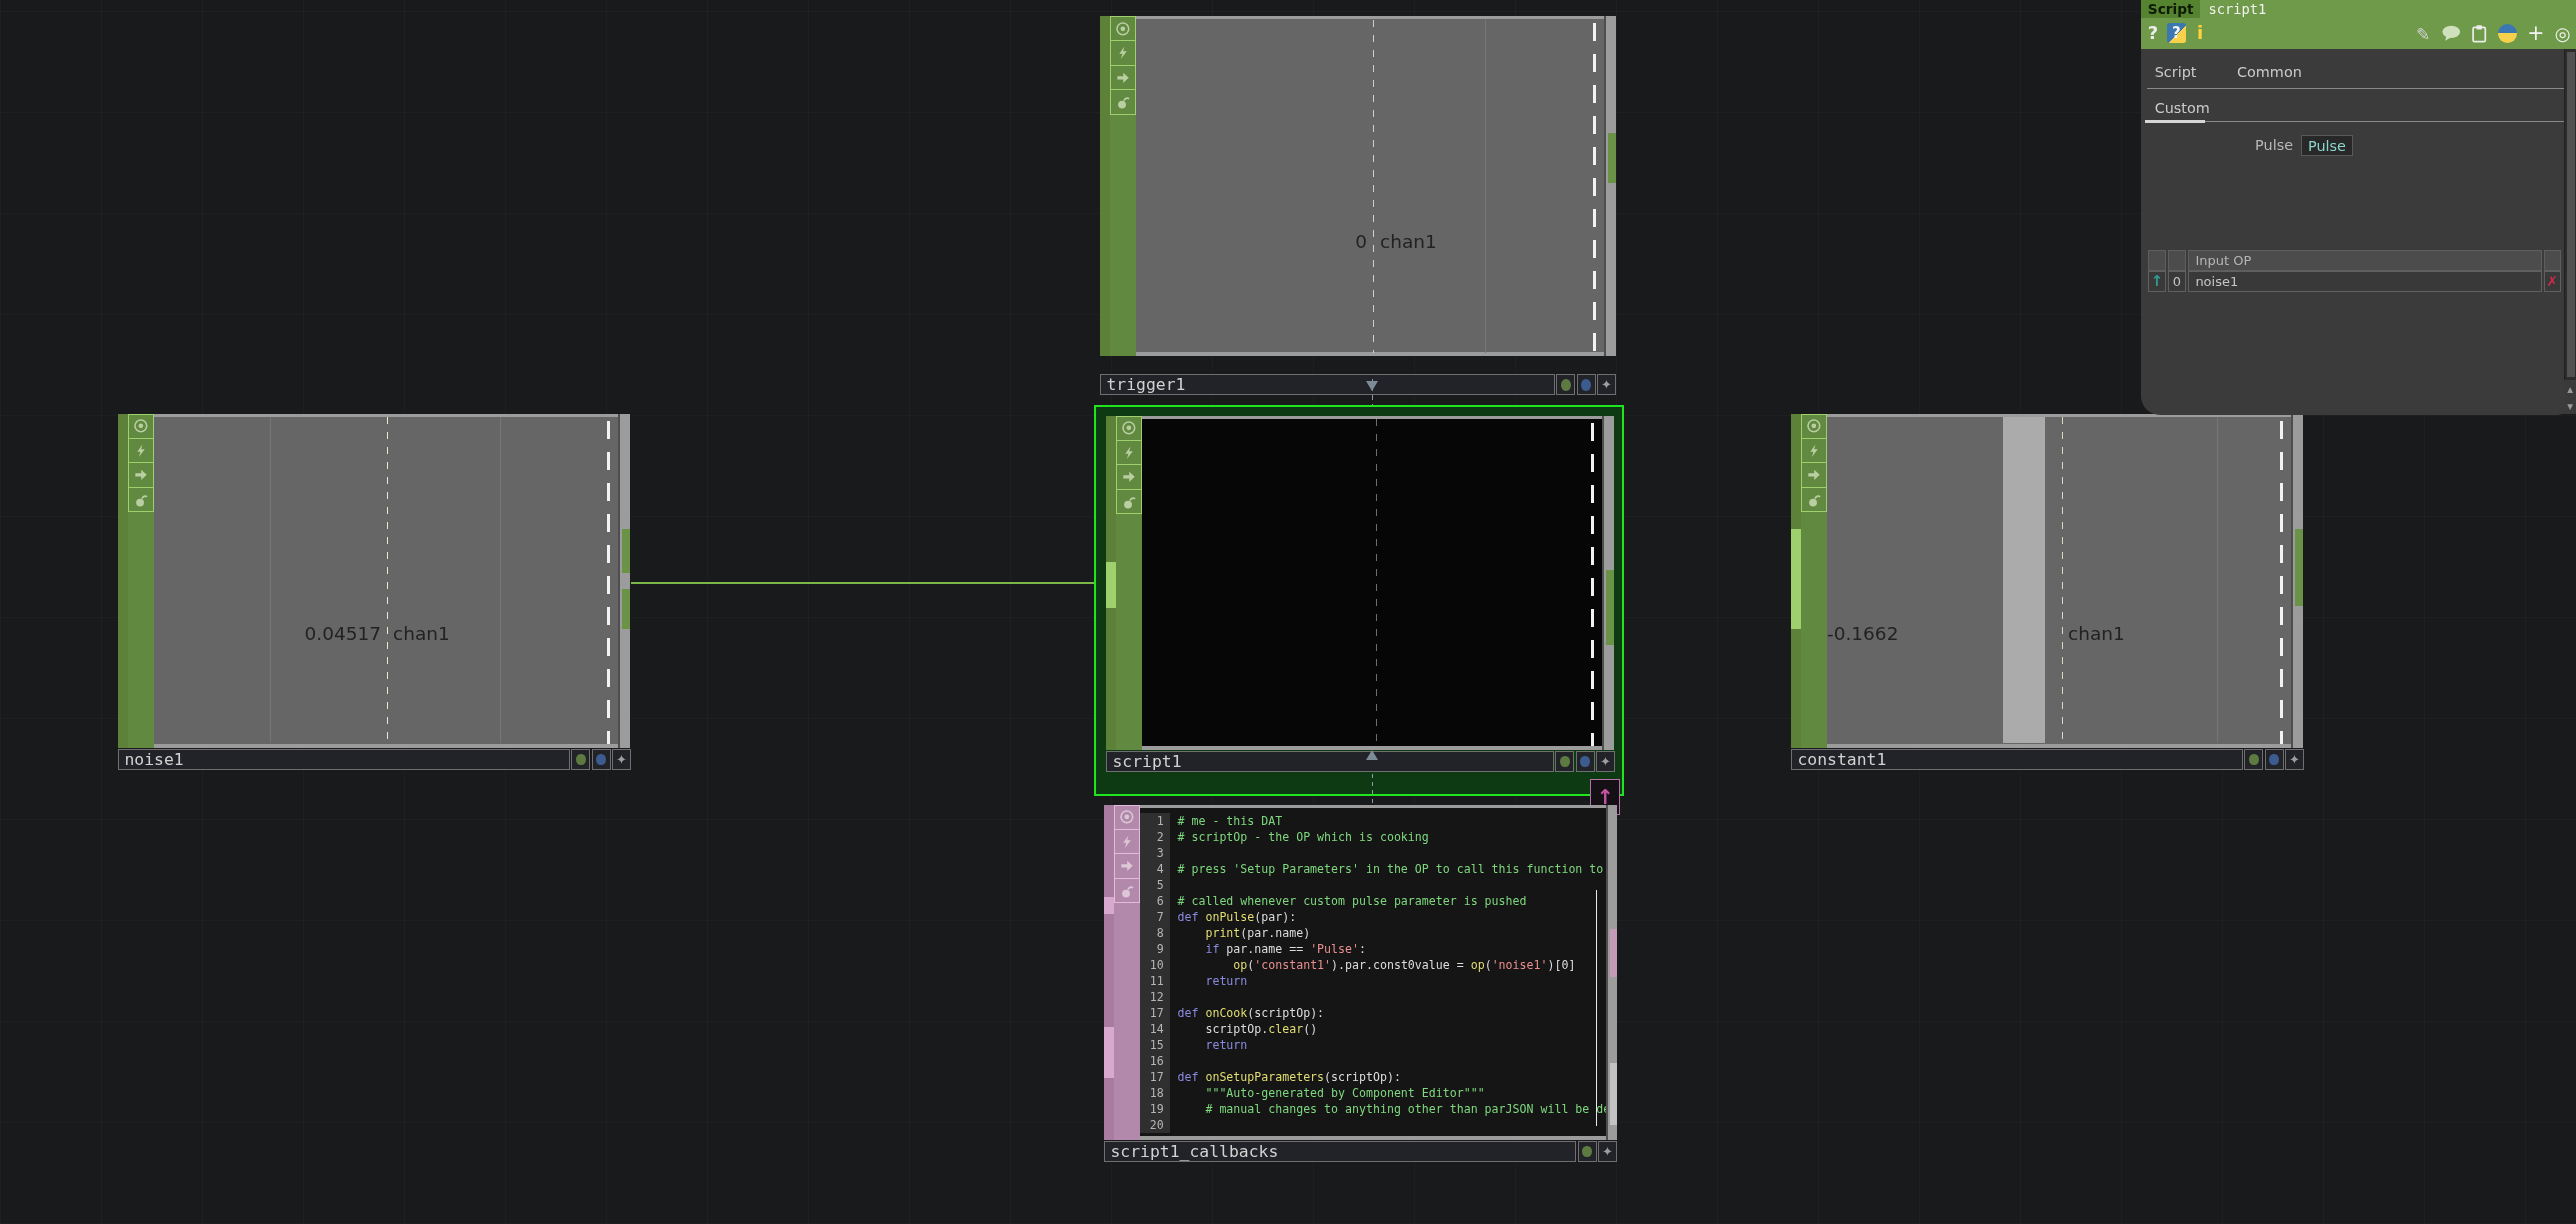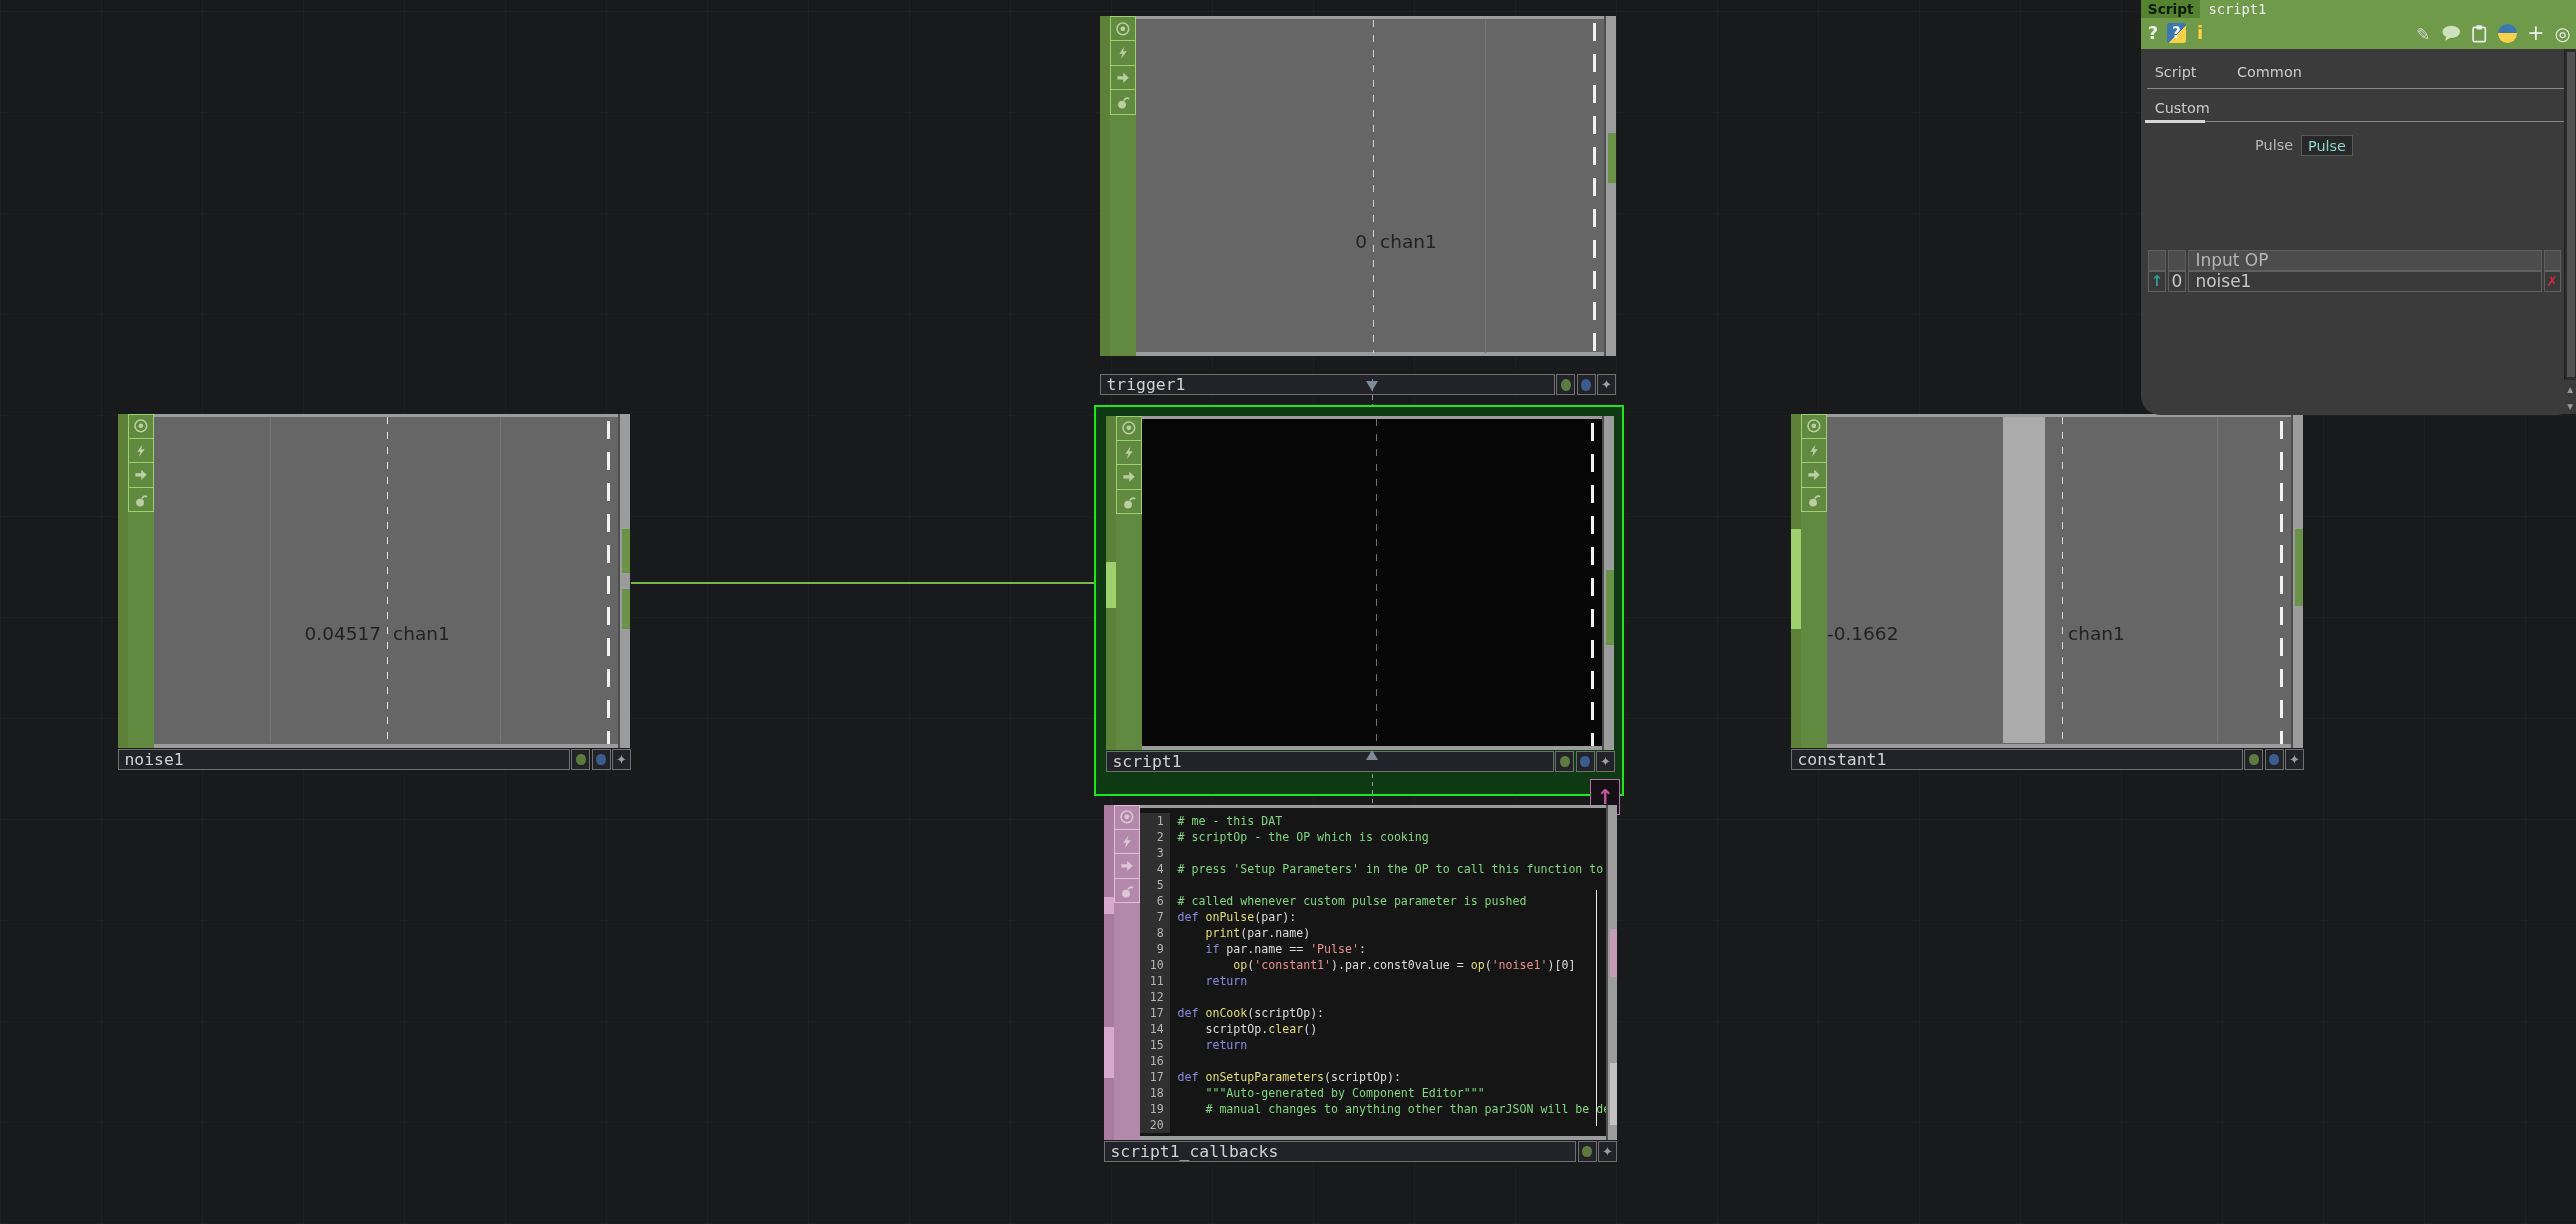--- a/index.html
+++ b/index.html
@@ -53,21 +53,21 @@
   .p-header{position:absolute;left:0;top:0;right:0;height:18px;background:#6f9a49;display:flex;align-items:center;}
   .p-chip{background:#55832f;color:#0e1c06;font-weight:bold;font-size:13.7px;padding:0.7px 6.8px;height:16.4px;line-height:16.4px;}
   .p-opname{color:#f2f2f2;font:13.7px "DejaVu Sans Mono",monospace;margin-left:8.2px;}
   .p-iconrow{position:absolute;left:0;top:18px;right:0;height:31px;background:#6f9a49;}
   .pi{position:absolute;top:4.1px;font-weight:bold;}
   .p-right-icons{position:absolute;right:5.5px;top:4.1px;display:flex;gap:10.3px;align-items:center;height:23px;}
   .p-body-text{position:absolute;color:#cbcbcb;font-size:14.4px;}
   .sep{position:absolute;height:1.4px;background:#8a8a8a;}
   .pulse-btn{position:absolute;left:160px;top:135px;width:52px;height:21px;background:#282828;border:0.7px solid #595959;color:#8ad6cd;font-size:14.4px;display:flex;align-items:center;justify-content:center;box-sizing:border-box;}
   .iop-head,.iop-row{position:absolute;left:6.8px;width:413px;height:20.5px;display:flex;gap:1.4px;}
-  .iop-cell{box-sizing:border-box;border:0.7px solid #606060;background:#393939;color:#c6c6c6;font-size:17px;display:flex;align-items:center;}
+  .iop-cell{box-sizing:border-box;border:0.7px solid #606060;background:#393939;color:#c6c6c6;font-size:13px;display:flex;align-items:center;}
   .iop-head .iop-cell{background:#4c4c4c;border-color:#5e5e5e;color:#b5b5b5;}
   .iop-w26{width:18.5px;justify-content:center;}
   .iop-grow{flex:1;padding-left:6.8px;}
   .iop-del{width:17px;justify-content:center;color:#d0294a;font-weight:bold;font-size:13.7px;}
   .iop-up{color:#2f9c96;font-weight:bold;font-size:15px;}
   .scroll-track{position:absolute;right:0;top:49px;width:11.6px;height:331px;background:#2c2c2c;border-left:0.7px solid #202020;box-sizing:border-box;}
   .scroll-thumb{position:absolute;top:2.7px;left:1.4px;width:8.2px;height:325px;background:#525252;}
   .scroll-btn{position:absolute;right:0;width:11.6px;height:16.4px;background:#3a3a3a;color:#9a9a9a;font-size:7.5px;display:flex;align-items:center;justify-content:center;}
 </style>
 </head>

